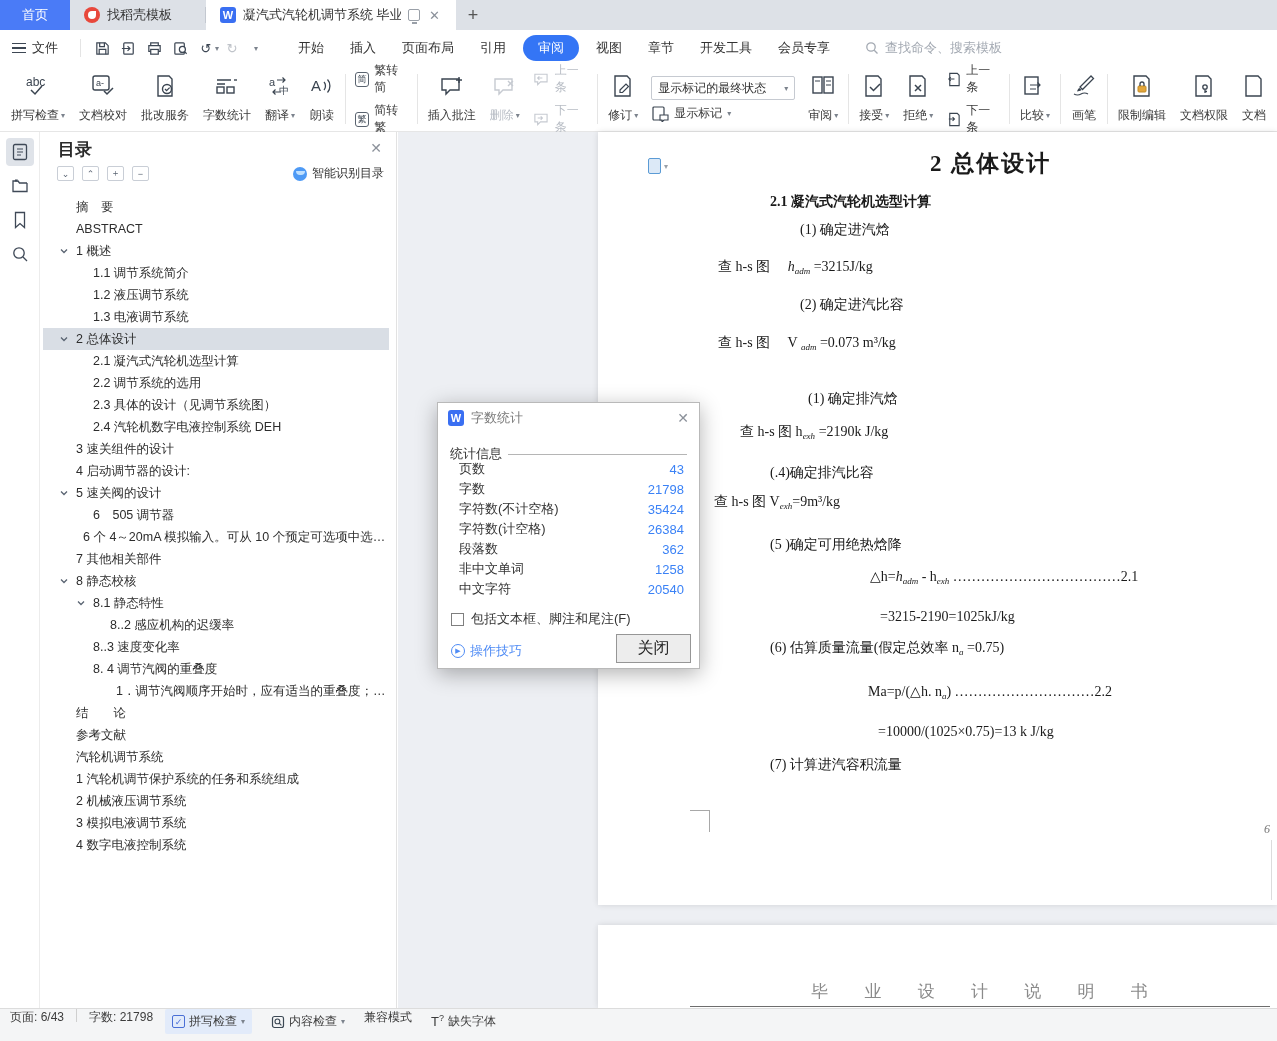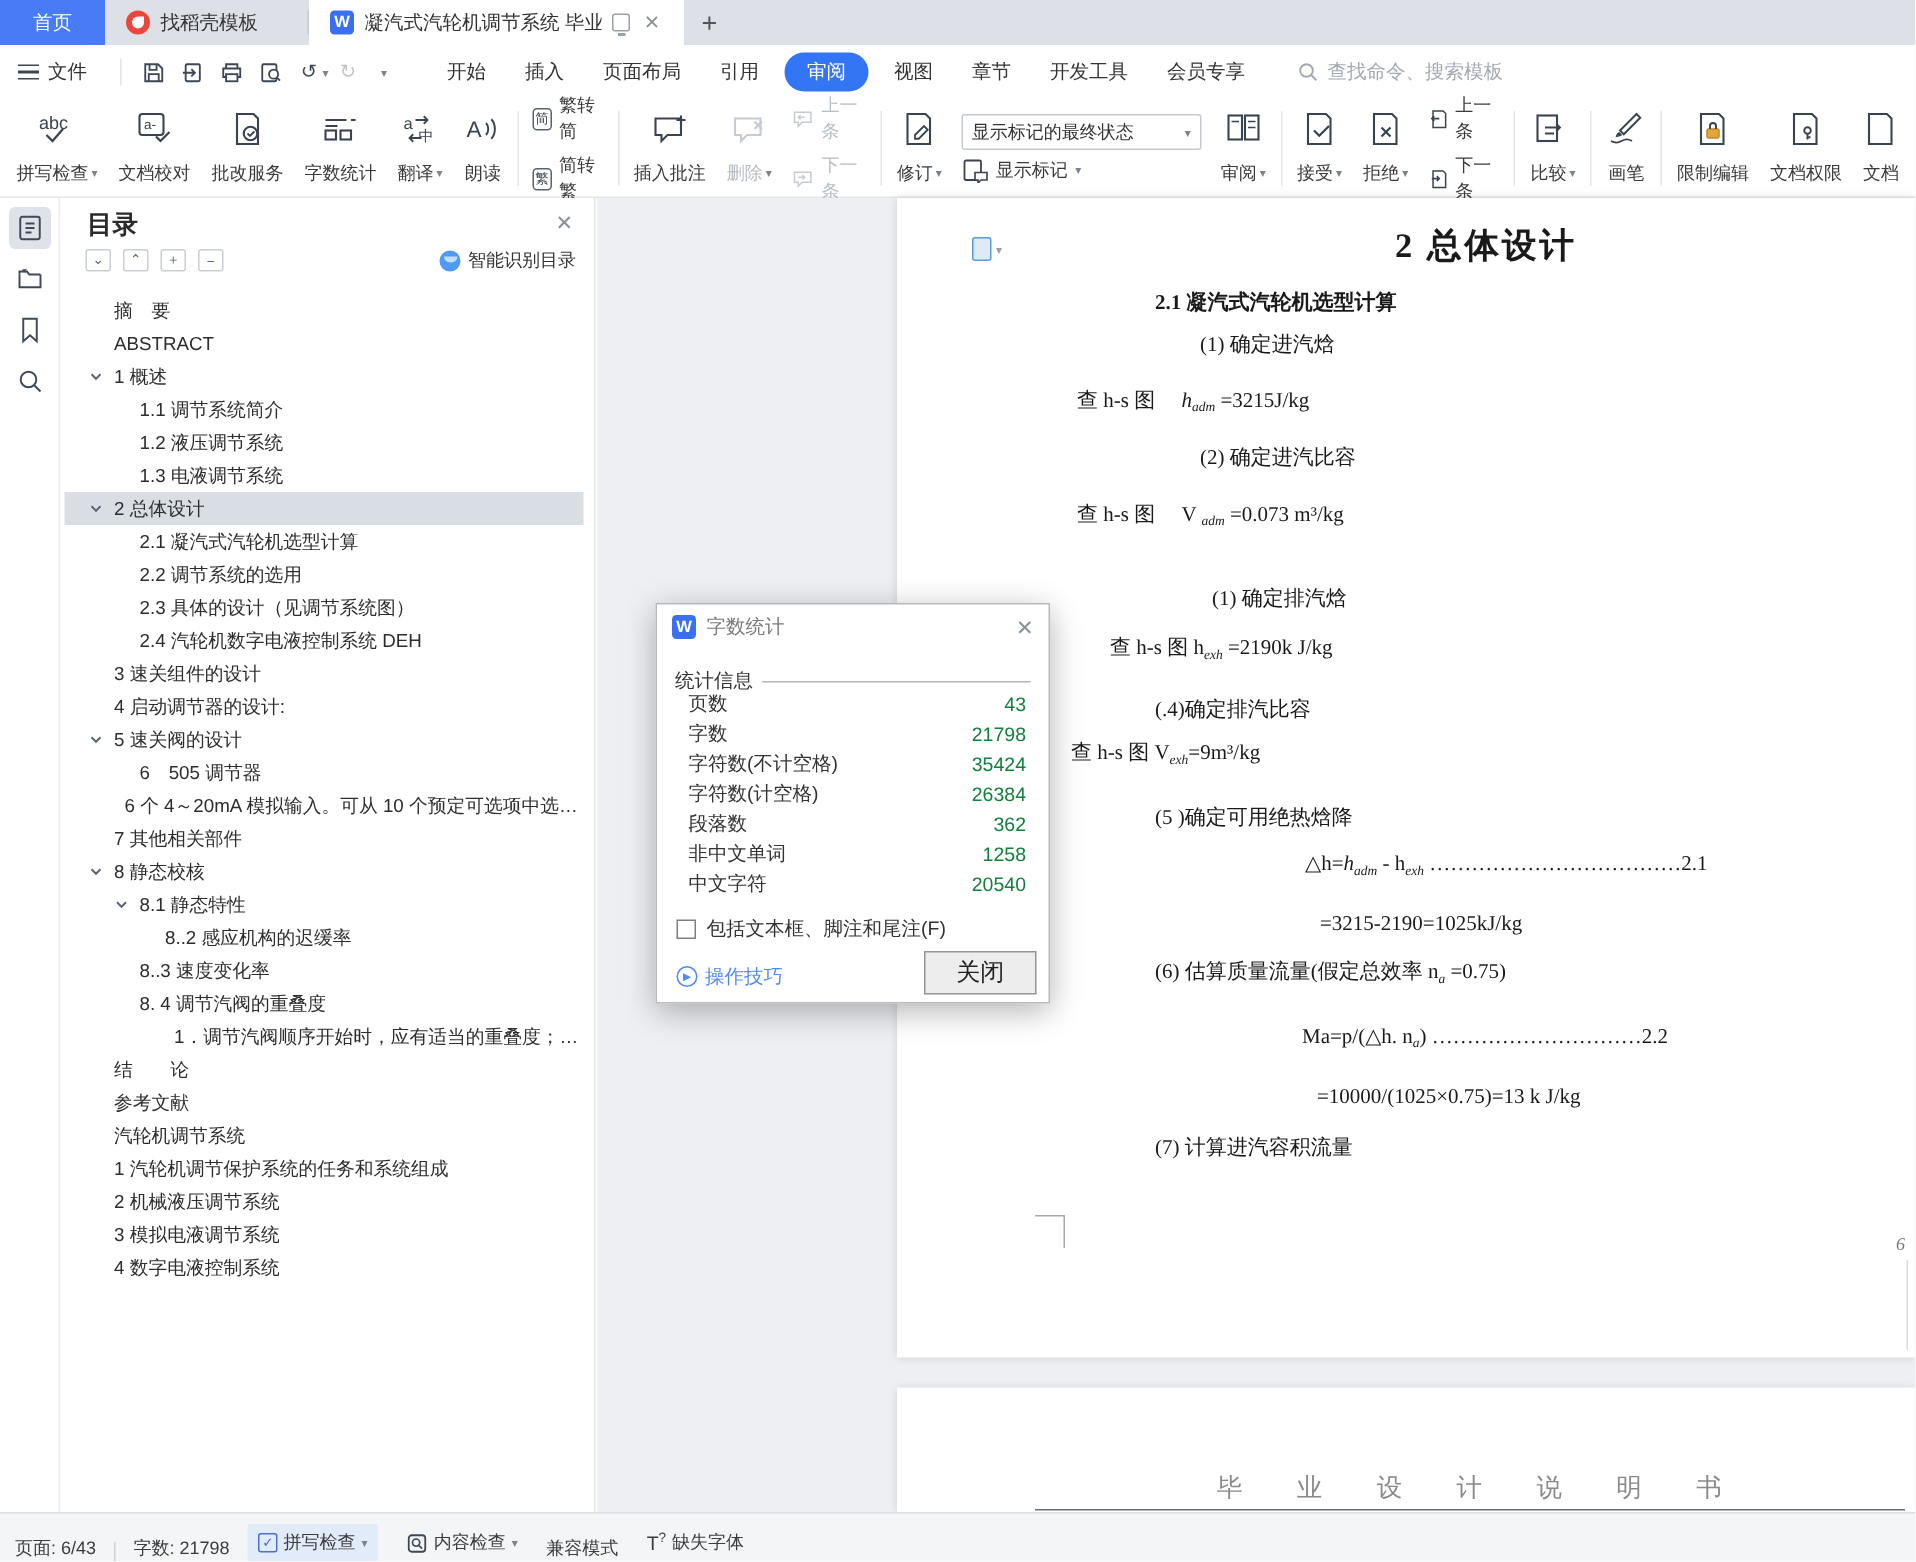--- a/index.html
+++ b/index.html
@@ -47,21 +47,21 @@
   .caret{font-size:8px;color:#7c838d;}
   .rdiv{width:1px;background:#e5e5e5;margin:5px 3px;}
   .ritem.dis .rlabel{color:#b7bcc4;}
   .ritem.dis svg *{stroke:#c6cad1 !important;}
   .rstack{display:flex;flex-direction:column;justify-content:center;gap:6px;padding:2px 6px;}
   .srow{display:flex;align-items:center;gap:5px;font-size:12px;color:#3a3a3a;}
   .srow.dis{color:#b7bcc4;}
   .srow.dis svg *{stroke:#c6cad1 !important;}
   .cnbx{width:15px;height:15px;border:1px solid #59636f;border-radius:3px;font-size:9px;display:flex;align-items:center;justify-content:center;color:#3a4450;}
   .revgroup{display:flex;flex-direction:column;justify-content:center;gap:5px;padding:2px 6px;}
-  .markbox{width:160px;height:24px;border:1px solid #c6cad1;border-radius:2px;display:flex;align-items:center;font-size:12px;color:#333;padding:0 6px;justify-content:space-between;background:#fff;}
+  .markbox{width:144px;height:24px;border:1px solid #c6cad1;border-radius:2px;display:flex;align-items:center;font-size:12px;color:#333;padding:0 6px;justify-content:space-between;background:#fff;}
 
   
   .leftstrip{position:absolute;left:0;top:132px;width:40px;height:876px;background:#fff;border-right:1px solid #ececec;}
   .sicon{width:28px;height:28px;margin:6px auto;display:flex;align-items:center;justify-content:center;border-radius:4px;color:#3f4957;}
   .sicon.active{background:#dfe3e9;}
 
   .tocpanel{position:absolute;left:41px;top:132px;width:356px;height:876px;background:#fff;border-right:1px solid #e2e2e2;}
   .toc-title{position:absolute;left:17px;top:6px;font-size:17px;font-weight:bold;color:#2b2b2b;}
   .toc-close{position:absolute;right:14px;top:8px;color:#8b919a;font-size:14px;}
   .toc-ctrls{position:absolute;left:16px;top:34px;display:flex;gap:8px;}
@@ -98,31 +98,31 @@
   
   .dialog{position:absolute;left:437px;top:402px;width:263px;height:267px;background:#fff;border:1px solid #b9b9b9;
           box-shadow:0 5px 20px rgba(0,0,0,0.3);font-size:13px;}
   .dtitle{position:absolute;left:0;top:0;right:0;height:30px;display:flex;align-items:center;padding:0 10px;color:#7a7a7a;gap:7px;}
   .dclose{position:absolute;right:10px;top:7px;color:#8b919a;font-size:14px;}
   .dsec{position:absolute;left:12px;top:42px;right:12px;display:flex;align-items:center;gap:6px;color:#333;}
   .dsec .line{flex:1;height:1px;background:#b5b5b5;}
   .drows{position:absolute;left:0;top:56px;right:0;}
   .drow{height:20px;display:flex;align-items:center;padding:0 15px 0 21px;}
   .dlab{flex:1;color:#333;}
-  .dval{color:#15803d;}
+  .dval{color:#3b82f6;}
   .dcheck{position:absolute;left:13px;top:207px;display:flex;align-items:center;gap:7px;color:#333;}
   .cb{width:13px;height:13px;border:1px solid #7f7f7f;background:#fff;}
   .tips{position:absolute;left:13px;top:239px;display:flex;align-items:center;gap:5px;color:#4e8bf5;}
   .play-ic{width:14px;height:14px;border:1px solid #4e8bf5;border-radius:50%;display:flex;align-items:center;justify-content:center;font-size:7px;}
   .dlgbtn{position:absolute;left:178px;top:231px;width:75px;height:29px;background:#ededed;border:1px solid #969696;
           display:flex;align-items:center;justify-content:center;font-size:16px;color:#222;}
 
   
   .statusbar{position:absolute;left:0;top:1008px;width:1277px;height:33px;background:#f4f5f6;border-top:1px solid #dcdcdc;
-             display:flex;align-items:flex-end;font-size:12px;color:#3c3c3c;padding:0 10px;gap:12px;}
+             display:flex;align-items:flex-start;font-size:12px;color:#3c3c3c;padding:0 10px;gap:12px;}
   .sdiv{width:1px;height:13px;background:#cfcfcf;}
   .schip{display:flex;align-items:center;gap:4px;padding:4px 7px;border-radius:2px;}
   .schip.hl{background:#e2ebfa;}
   .spell-ic{width:13px;height:13px;border:1.2px solid #4a6fd6;border-radius:2px;color:#4a6fd6;font-size:9px;display:flex;align-items:center;justify-content:center;}
   .tq{font-size:13px;color:#3c3c3c;}
   .tq sup{font-size:9px;}
 </style>
 </head>
 <body>
 

